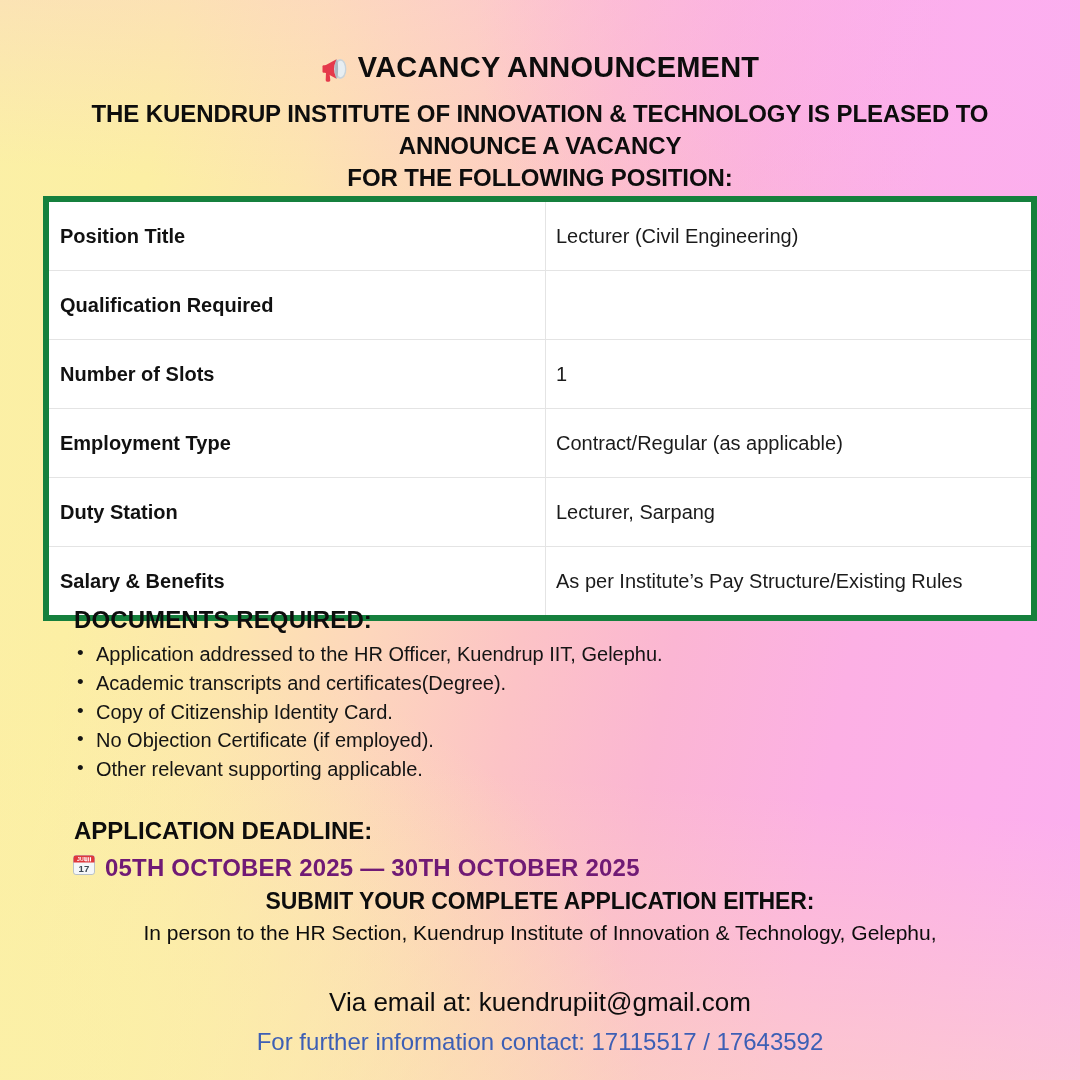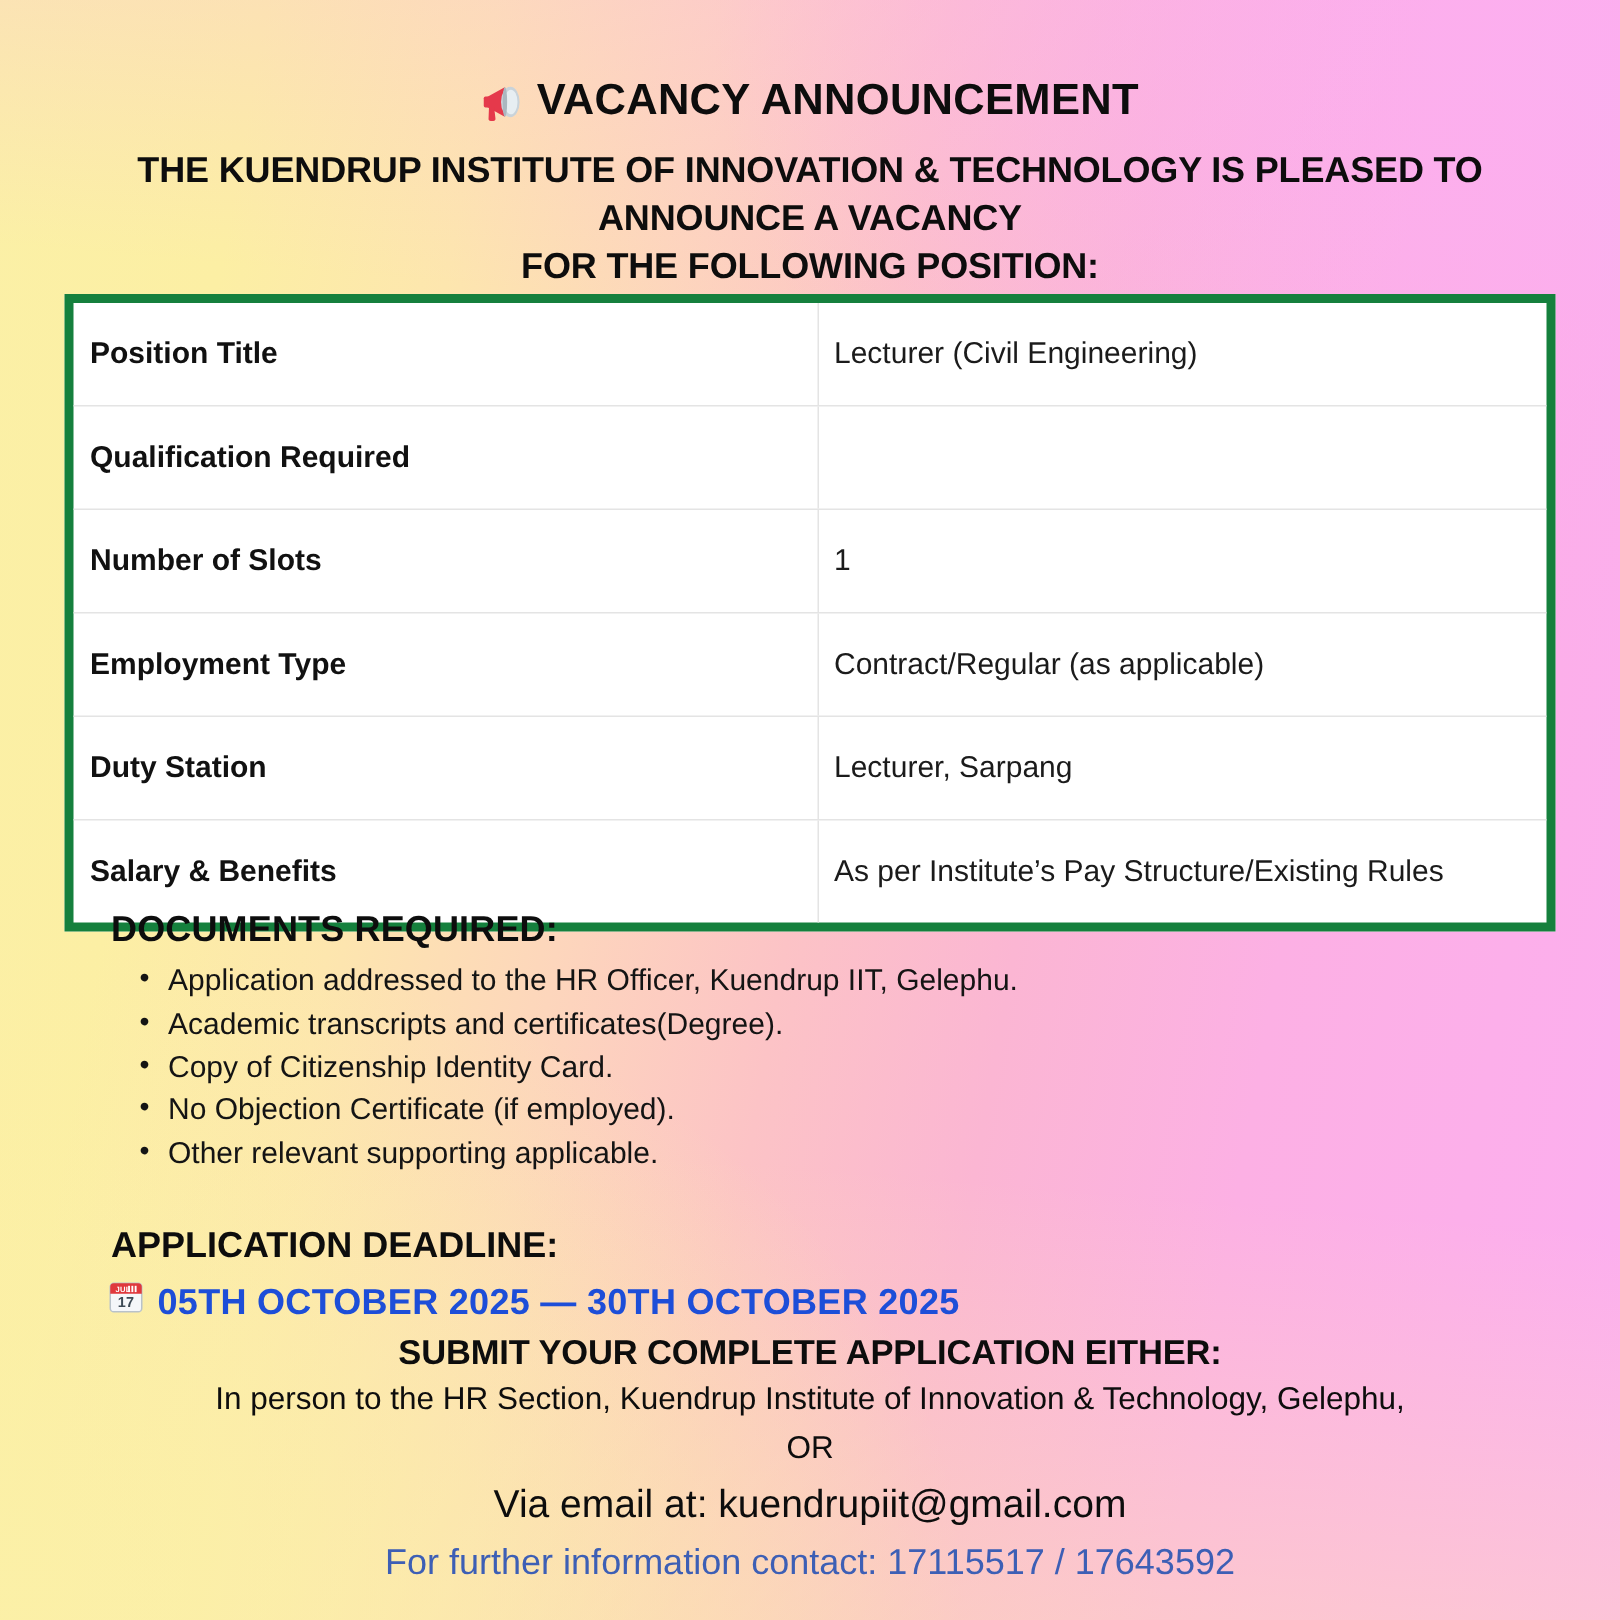--- a/index.html
+++ b/index.html
@@ -113,21 +113,21 @@
   .docs-heading {
     position: absolute;
     left: 74px;
     top: 606px;
     font-size: 24px;
     font-weight: bold;
     letter-spacing: 0.1px;
   }
   .docs-list {
     position: absolute;
-    left: 76px;
+    left: 60px;
     top: 640px;
     margin: 0;
     padding: 0 0 0 36px;
     list-style: none;
   }
   .docs-list li {
     position: relative;
     font-size: 20px;
     line-height: 28.8px;
     color: #141414;
@@ -149,21 +149,21 @@
     top: 817px;
     font-size: 24px;
     font-weight: bold;
   }
   .deadline-dates {
     position: absolute;
     left: 72px;
     top: 853px;
     font-size: 24px;
     font-weight: bold;
-    color: #1d4ed8;
+    color: #701a75;
     display: flex;
     align-items: center;
     letter-spacing: 0.2px;
   }
   .deadline-dates .cal {
     display: inline-block;
     margin-right: 9px;
     vertical-align: -3px;
   }
 
@@ -293,18 +293,17 @@
         <rect x="15.6" y="4.2" width="1.25" height="4.2" fill="#ffffff"></rect>
         <rect x="17.8" y="4.2" width="1.25" height="4.2" fill="#ffffff"></rect>
         <text x="12" y="18.6" text-anchor="middle" font-family="'Liberation Sans',sans-serif" font-size="9.6" font-weight="bold" fill="#3d4a55">17</text>
       </svg>
     </span>
       <span>05TH OCTOBER 2025 — 30TH OCTOBER 2025</span>
   </div>
 
   <div class="submit-heading">SUBMIT YOUR COMPLETE APPLICATION EITHER:</div>
   <div class="submit-line1">In person to the HR Section, Kuendrup Institute of Innovation &amp; Technology, Gelephu,</div>
-  <div class="submit-or">OR</div>
   <div class="submit-email">Via email at:  kuendrupiit@gmail.com</div>
 
   <div class="contact-line">For further information contact: 17115517 / 17643592</div>
 
 </div>
 
 </body></html>

